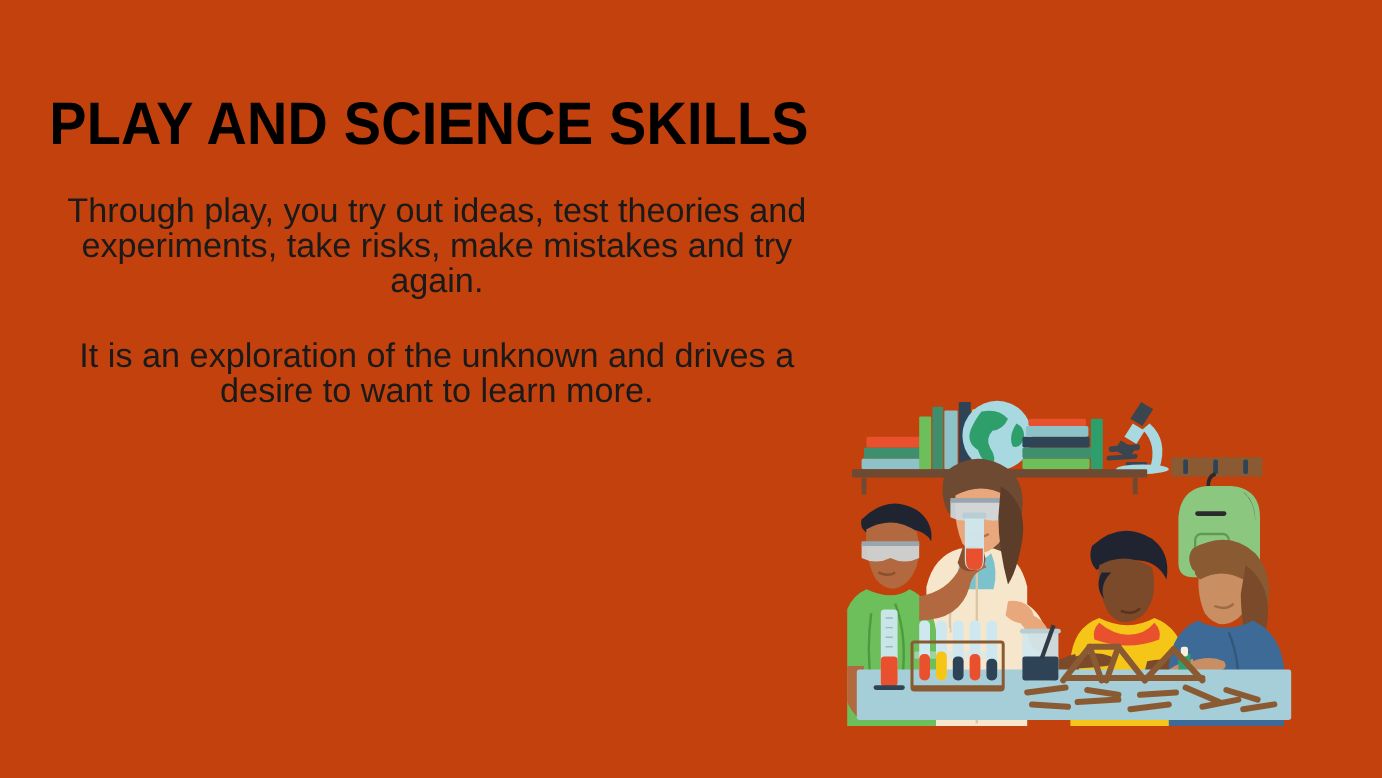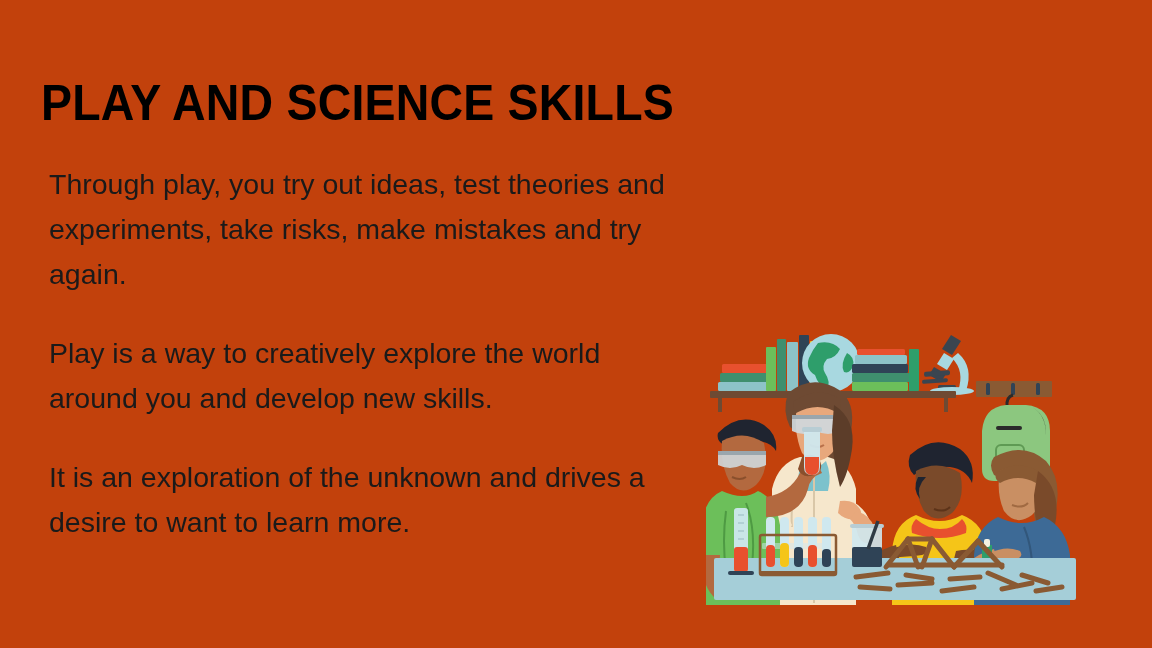--- a/index.html
+++ b/index.html
@@ -38,22 +38,23 @@
   }
 
   
   .body-copy {
     position: absolute;
     left: 49px;
     top: 162px;
     width: 630px;
     color: #1a1a1a;
     font-size: 28.5px;
-    line-height: 45px;
+    line-height: 29px;
     font-weight: 400;
+    text-align: center;
   }
   .body-copy p {
     margin: 0 0 34px 0;
   }
   .body-copy p:last-child { margin-bottom: 4px; }
 
   
   .illustration {
     position: absolute;
     left: 706px;
@@ -65,21 +66,20 @@
 </style>
 </head>
 <body>
 
 <div class="slide">
 
   <h1 class="slide-title">PLAY AND SCIENCE SKILLS</h1>
 
   <div class="body-copy">
     <p>Through play, you try out ideas, test theories and experiments, take risks, make mistakes and try again.</p>
-    <p>Play is a way to creatively explore the world around you and develop new skills.</p>
     <p>It is an exploration of the unknown and drives a desire to want to learn more.</p>
   </div>
 
   <div class="illustration">
     <svg viewBox="0 0 376 300" xmlns="http://www.w3.org/2000/svg">
 
       <g>
 
         <rect x="12" y="77" width="54" height="9" rx="1.5" fill="#8dc3c8"></rect>
         <rect x="14" y="68" width="52" height="9" rx="1.5" fill="#3f8f6e"></rect>

